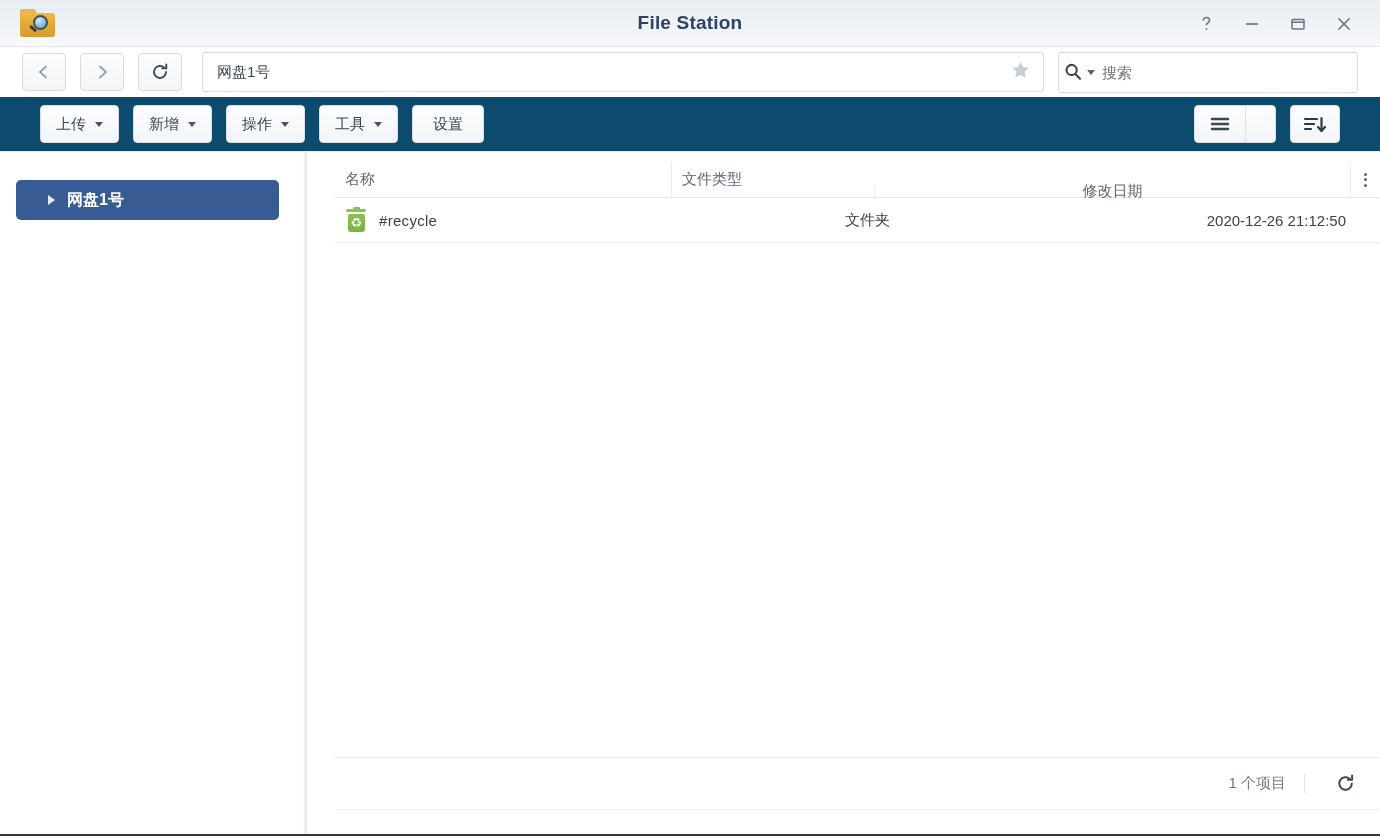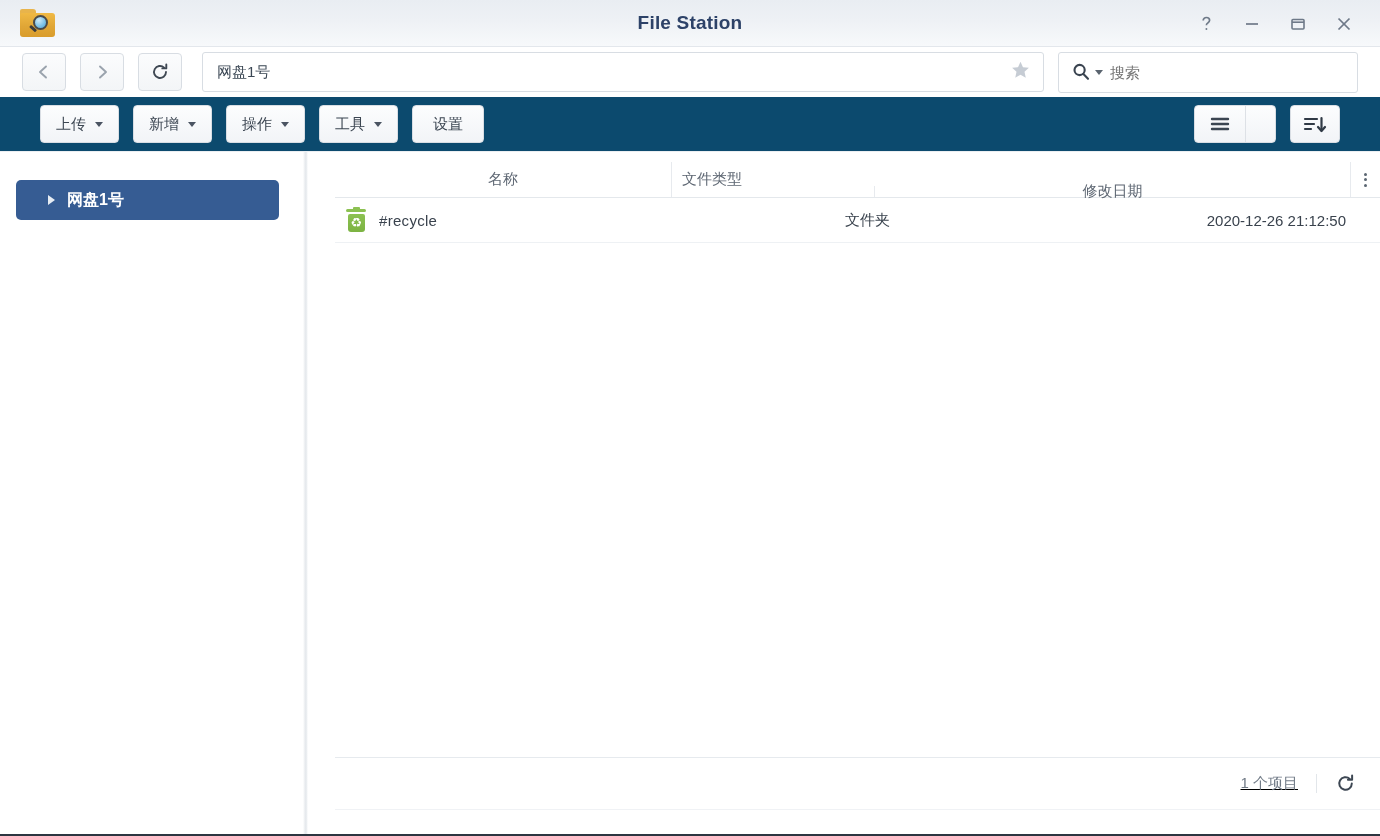--- a/index.html
+++ b/index.html
@@ -146,21 +146,21 @@
 
   .searchbox {
     position: relative;
     flex: 0 0 300px;
     height: 41px;
     border: 1px solid #d8dde3;
     border-radius: 3px;
     background: #ffffff;
     display: flex;
     align-items: center;
-    padding-left: 12px;
+    padding-left: 4px;
   }
   .searchbox .mag { color: #3a4450; display:flex; align-items:center; }
   .searchbox .caret {
     margin: 0 7px 0 4px;
     width: 0; height: 0;
     border-left: 4.5px solid transparent;
     border-right: 4.5px solid transparent;
     border-top: 5px solid #5a646f;
   }
   .searchbox .ph {
@@ -318,21 +318,21 @@
     color: #5e6773;
   }
   .th {
     display: flex;
     align-items: center;
     padding: 0 10px;
     cursor: pointer;
     user-select: none;
   }
   .th + .th { border-left: 1px solid #e7eaee; }
-  .th.c-name  { flex: 0 0 336px; justify-content: center; }
+  .th.c-name  { flex: 0 0 336px; }
   .th.c-size  { flex: 0 0 164px; justify-content: flex-end; }
   .th.c-type  { flex: 0 0 203px; }
   .th.c-date  { flex: 1 1 auto; justify-content: center; margin-top: 24px; }
   .th.c-menu  {
     flex: 0 0 30px;
     justify-content: center;
     border-left: 1px solid #e7eaee;
   }
   .dots-v {
     display: flex; flex-direction: column; gap: 2.5px; align-items: center;
@@ -398,23 +398,22 @@
 
   
   .statusbar {
     flex: 0 0 52px;
     height: 52px;
     display: flex;
     align-items: center;
     justify-content: flex-end;
     border-top: 1px solid #e6eaee;
     padding-right: 24px;
-    gap: 0;
-    background: #ffffff;
-    text-decoration: underline;
+    gap: 12px;
+    background: #ffffff;
   }
   .status-count {
     font-size: 15px;
     color: #707a86;
     padding-right: 18px;
     border-right: 1px solid #e2e6ea;
   }
   .status-refresh {
     padding-left: 18px;
     display: flex; align-items: center;

